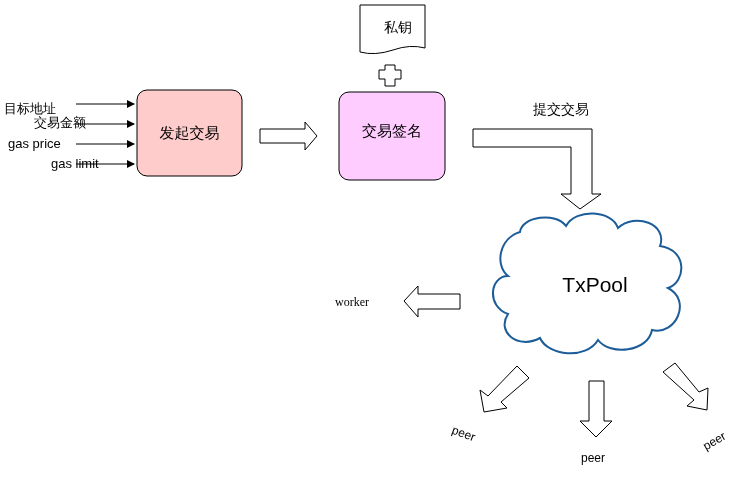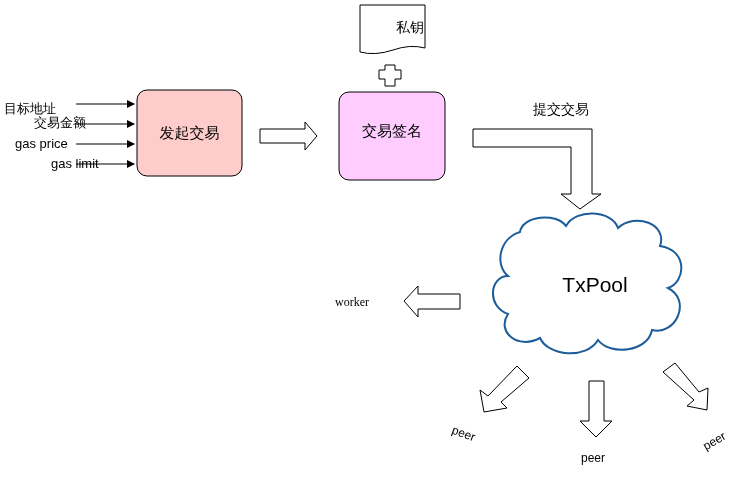--- a/index.html
+++ b/index.html
@@ -50,26 +50,26 @@
 
   <path d="M460,294 L460,309 L418,309 L418,317 L404,301 L418,286 L418,294 Z" fill="#fff" stroke="#000" stroke-width="1"></path>
 
   <path d="M517,366 L529,378 L501,402 L507,408 L484,412 L480,390 L488,396 Z" fill="#fff" stroke="#000" stroke-width="1"></path>
   <path d="M589,381 L604,381 L604,421 L612,421 L596,437 L580,421 L589,421 Z" fill="#fff" stroke="#000" stroke-width="1"></path>
   <path d="M663,372 L675,363 L699,392 L708,388 L707,410 L687,406 L694,400 Z" fill="#fff" stroke="#000" stroke-width="1"></path>
 </svg>
 
 <div class="lbl" style="left:4px;top:93px;margin-top:8px;">目标地址</div>
 <div class="lbl" style="left:4px;top:115px;margin-left:30px;">交易金额</div>
-<div class="lbl" style="left:15px;top:136px;">gas price</div>
+<div class="lbl" style="left:8px;top:136px;">gas price</div>
 <div class="lbl" style="left:16px;top:156px;margin-left:35px;">gas limit</div>
 
 <div class="box-text" style="left:137px;top:90px;width:105px;height:86px;">发起交易</div>
 <div class="box-text" style="left:339px;top:92px;width:106px;height:79px;">交易签名</div>
-<div class="box-text" style="left:360px;top:14px;width:76px;height:28px;font-size:14px;padding-left:12px;">私钥</div>
+<div class="box-text" style="left:360px;top:14px;width:76px;height:28px;font-size:14px;">私钥</div>
 
 <div class="lbl" style="left:533px;top:101px;font-size:14px;">提交交易</div>
 <div class="box-text" style="left:540px;top:270px;width:110px;height:30px;font-size:21px;">TxPool</div>
 <div class="lbl" style="left:335px;top:294px;font-size:12px;font-family:Liberation Serif, serif;">worker</div>
 
 <div class="lbl" style="left:455px;top:422px;font-size:12px;transform:rotate(20deg);transform-origin:left top;">peer</div>
 <div class="lbl" style="left:581px;top:450px;font-size:12px;">peer</div>
 <div class="lbl" style="left:700px;top:440px;font-size:12px;transform:rotate(-30deg);transform-origin:left top;">peer</div>
 
 </body></html>

